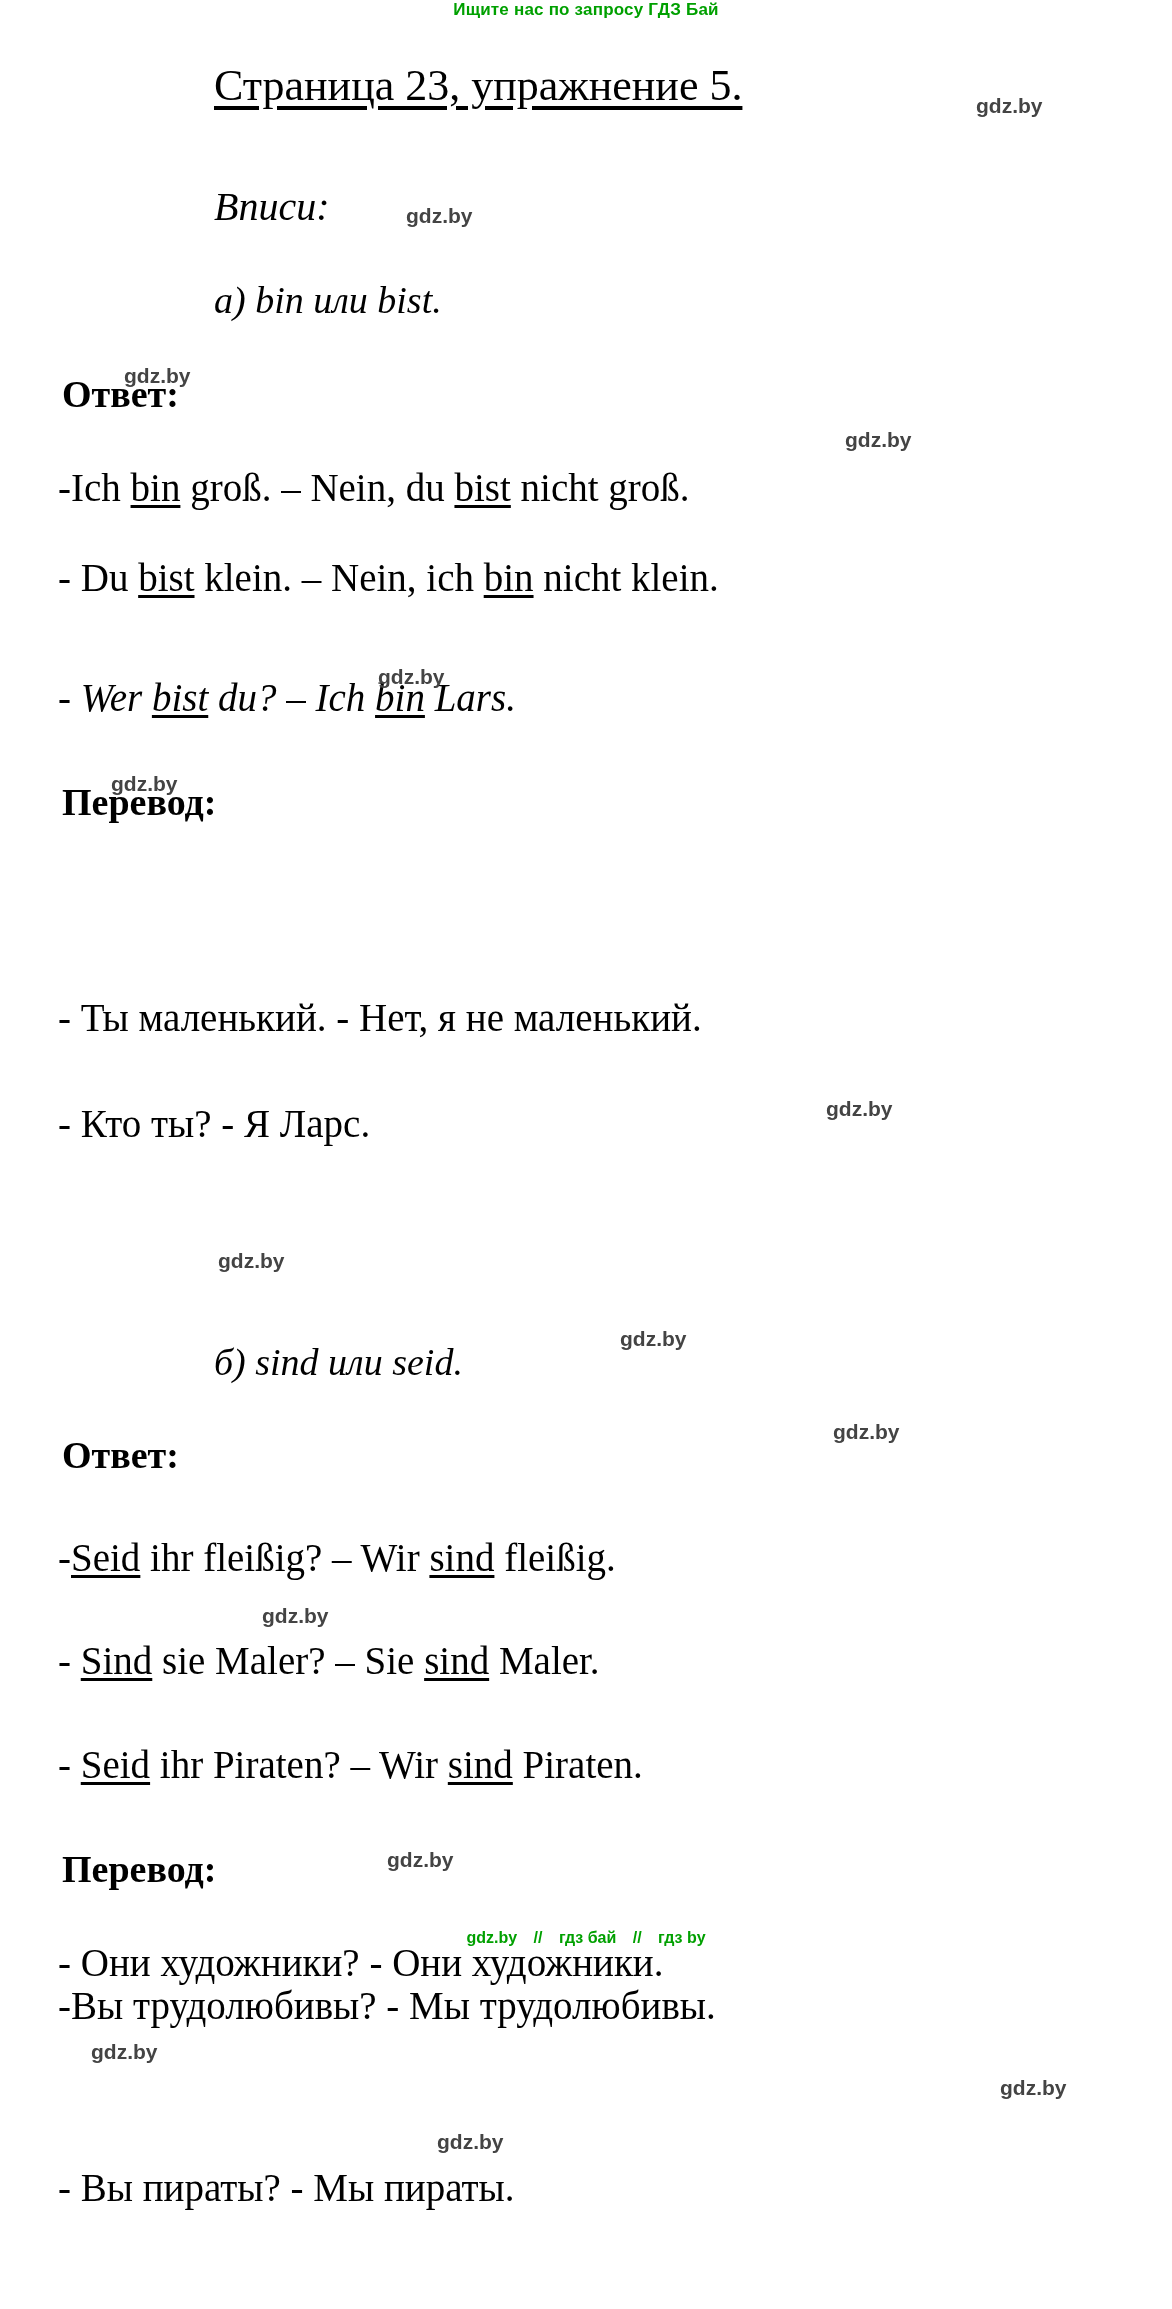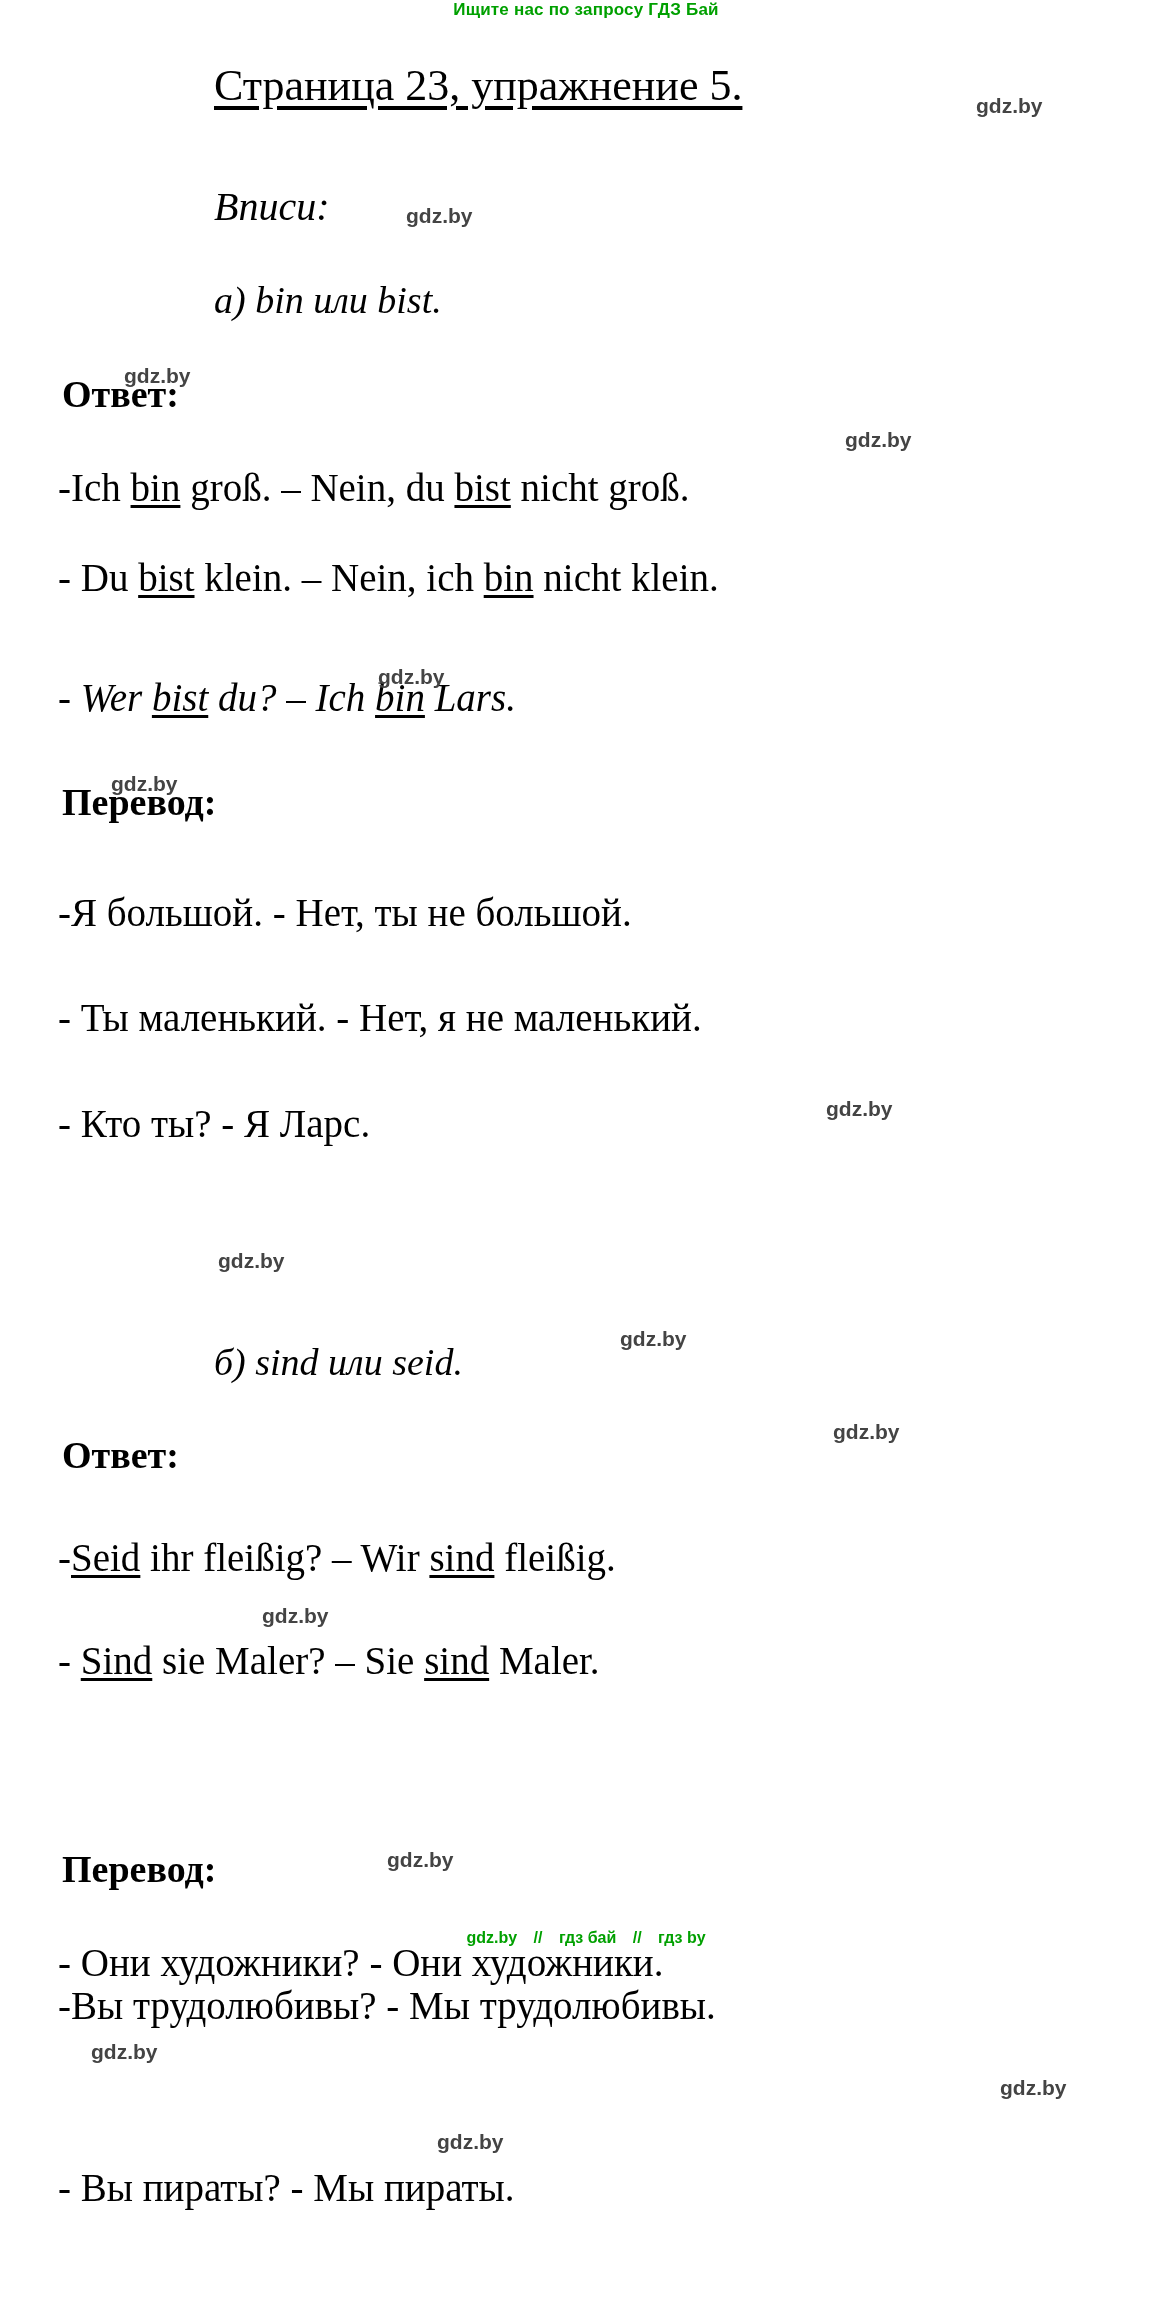--- a/index.html
+++ b/index.html
@@ -115,30 +115,30 @@
   <div class="sub-a">а) bin или bist.</div>
 
   <div class="heading" style="left:62px; top:372px;">Ответ:</div>
 
   <div class="line" style="left:58px; top:465px;">-Ich <span class="u">bin</span> groß. – Nein, du <span class="u">bist</span> nicht groß.</div>
   <div class="line" style="left:58px; top:555px;">- Du <span class="u">bist</span> klein. – Nein, ich <span class="u">bin</span> nicht klein.</div>
   <div class="line" style="left:58px; top:675px;font-style:italic;">- Wer <span class="u">bist</span> du? – Ich <span class="u">bin</span> Lars.</div>
 
   <div class="heading" style="left:62px; top:780px;">Перевод:</div>
 
-  <div class="line" style="left:58px; top:890px;">-Я большой. - Нет, ты не большой.</div>
   <div class="line" style="left:58px; top:995px;text-align:center;">- Ты маленький. - Нет, я не маленький.</div>
   <div class="line" style="left:58px; top:1101px;">- Кто ты? - Я Ларс.</div>
 
   <div class="sub-b">б) sind или seid.</div>
 
   <div class="heading" style="left:62px; top:1433px;">Ответ:</div>
 
   <div class="line" style="left:58px; top:1535px;">-<span class="u">Seid</span> ihr fleißig? – Wir <span class="u">sind</span> fleißig.</div>
   <div class="line" style="left:58px; top:1638px;">- <span class="u">Sind</span> sie Maler? – Sie <span class="u">sind</span> Maler.</div>
+  <div class="line" style="left:58px; top:1742px;">- <span class="u">Seid</span> ihr Piraten? – Wir <span class="u">sind</span> Piraten.</div>
 
   <div class="heading" style="left:62px; top:1847px;">Перевод:</div>
 
   <div class="line" style="left:58px; top:1955px;margin-top:28px;">-Вы трудолюбивы? - Мы трудолюбивы.</div>
   <div class="line" style="left:58px; top:1940px;">- Они художники? - Они художники.</div>
   <div class="line" style="left:58px; top:2165px;">- Вы пираты? - Мы пираты.</div>
 
   <div class="wm" style="left:976px; top:94px;">gdz.by</div>
   <div class="wm" style="left:406px; top:204px;">gdz.by</div>
   <div class="wm" style="left:124px; top:364px;">gdz.by</div>

